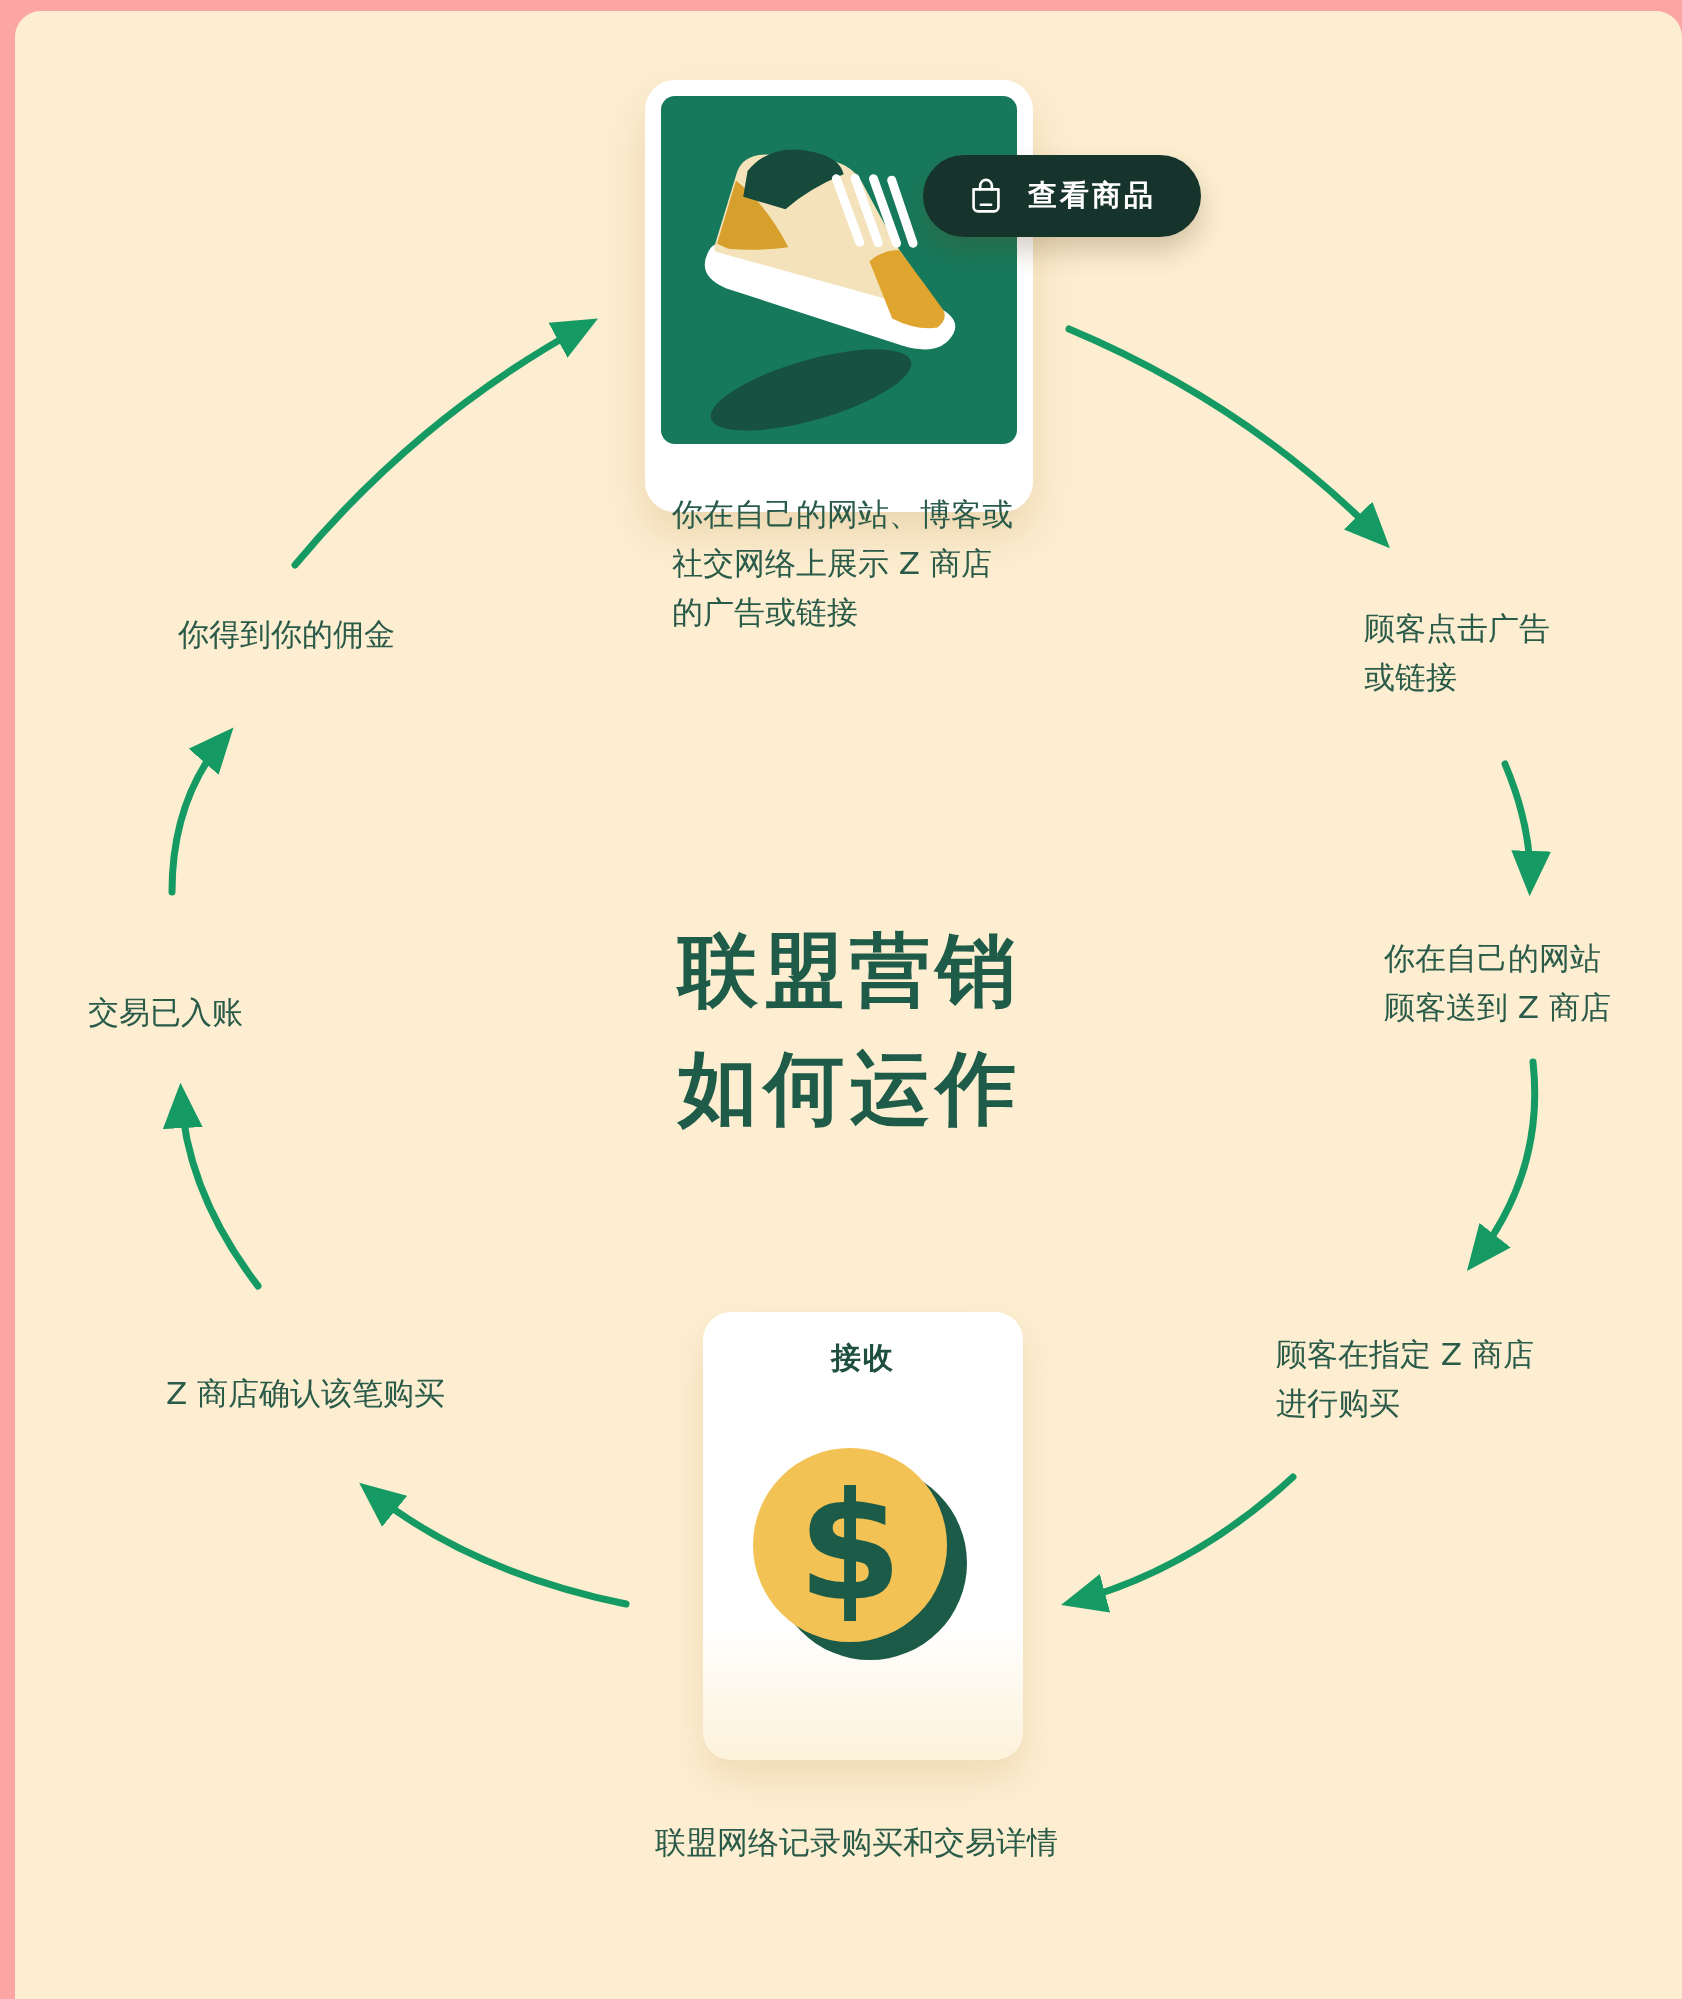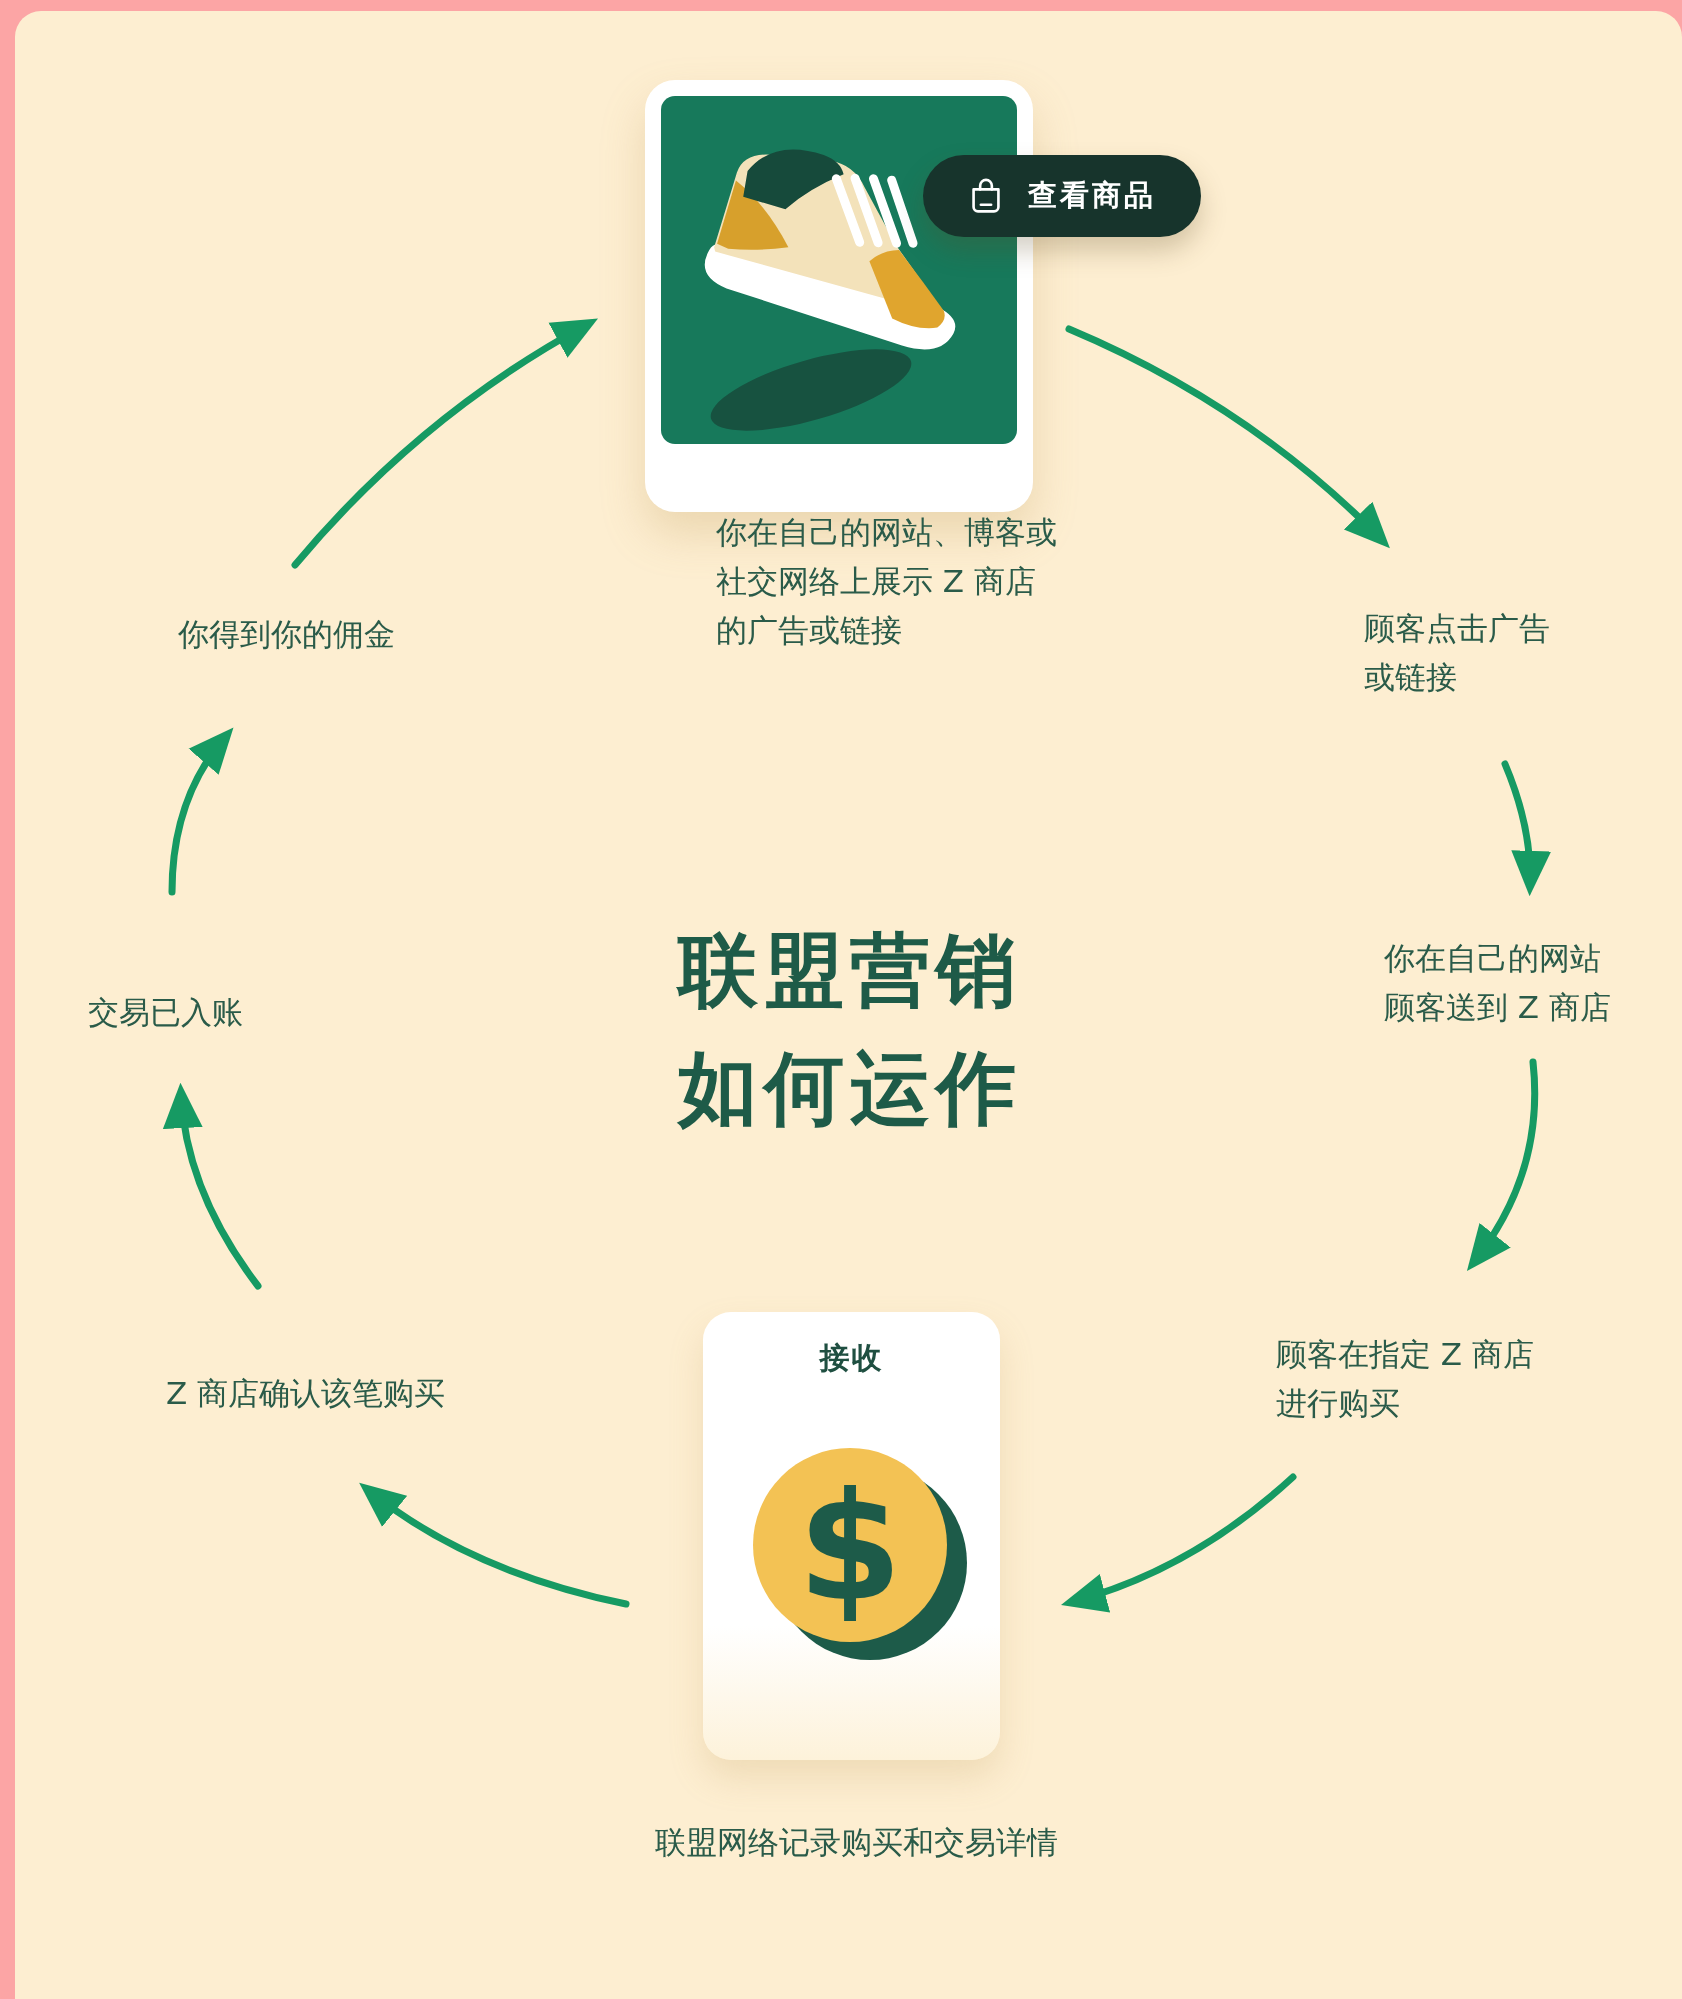--- a/index.html
+++ b/index.html
@@ -14,28 +14,28 @@
   .product-tile{position:absolute;left:16px;top:16px;width:356px;height:348px;border-radius:14px;overflow:hidden;}
 
   
   .view-btn{position:absolute;left:923px;top:155px;width:278px;height:82px;border:none;background:#17342c;
     border-radius:41px;display:flex;align-items:center;justify-content:center;gap:24px;cursor:pointer;
     box-shadow:0 14px 26px rgba(90,70,30,.25);}
   .view-btn .lbl{color:#ffffff;font-size:29px;font-weight:bold;letter-spacing:3px;}
 
   
   .receive-card{position:absolute;left:703px;top:1312px;width:297px;height:448px;border-radius:28px;
-    background:linear-gradient(180deg,#ffffff 70%,#fdf2da 100%);box-shadow:0 18px 34px rgba(190,155,90,.22);}
+    background:linear-gradient(180deg,#ffffff 70%,#fdf2da 100%);box-shadow:0 18px 34px rgba(190,155,90,.22);padding-left:23px;}
   .receive-label{position:absolute;left:0;top:26px;width:100%;text-align:center;color:#1f4f41;
     font-size:30px;font-weight:600;letter-spacing:2px;}
   .coin{position:absolute;left:42px;top:129px;}
 
   
   .step{position:absolute;color:#2a5b49;font-size:31px;line-height:49px;white-space:nowrap;}
-  .step-1{left:672px;top:508px;margin-left:44px;}
+  .step-1{left:672px;top:490px;}
   .step-2{left:1364px;top:604px;}
   .step-3{left:1384px;top:934px;}
   .step-4{left:1276px;top:1330px;}
   .step-5{left:655px;top:1818px;width:390px;text-align:center;}
   .step-6{left:166px;top:1369px;}
   .step-7{left:88px;top:988px;}
   .step-8{left:162px;top:610px;margin-left:16px;}
 
   
   .title{position:absolute;left:648px;top:912px;width:404px;text-align:center;color:#1e5b48;

